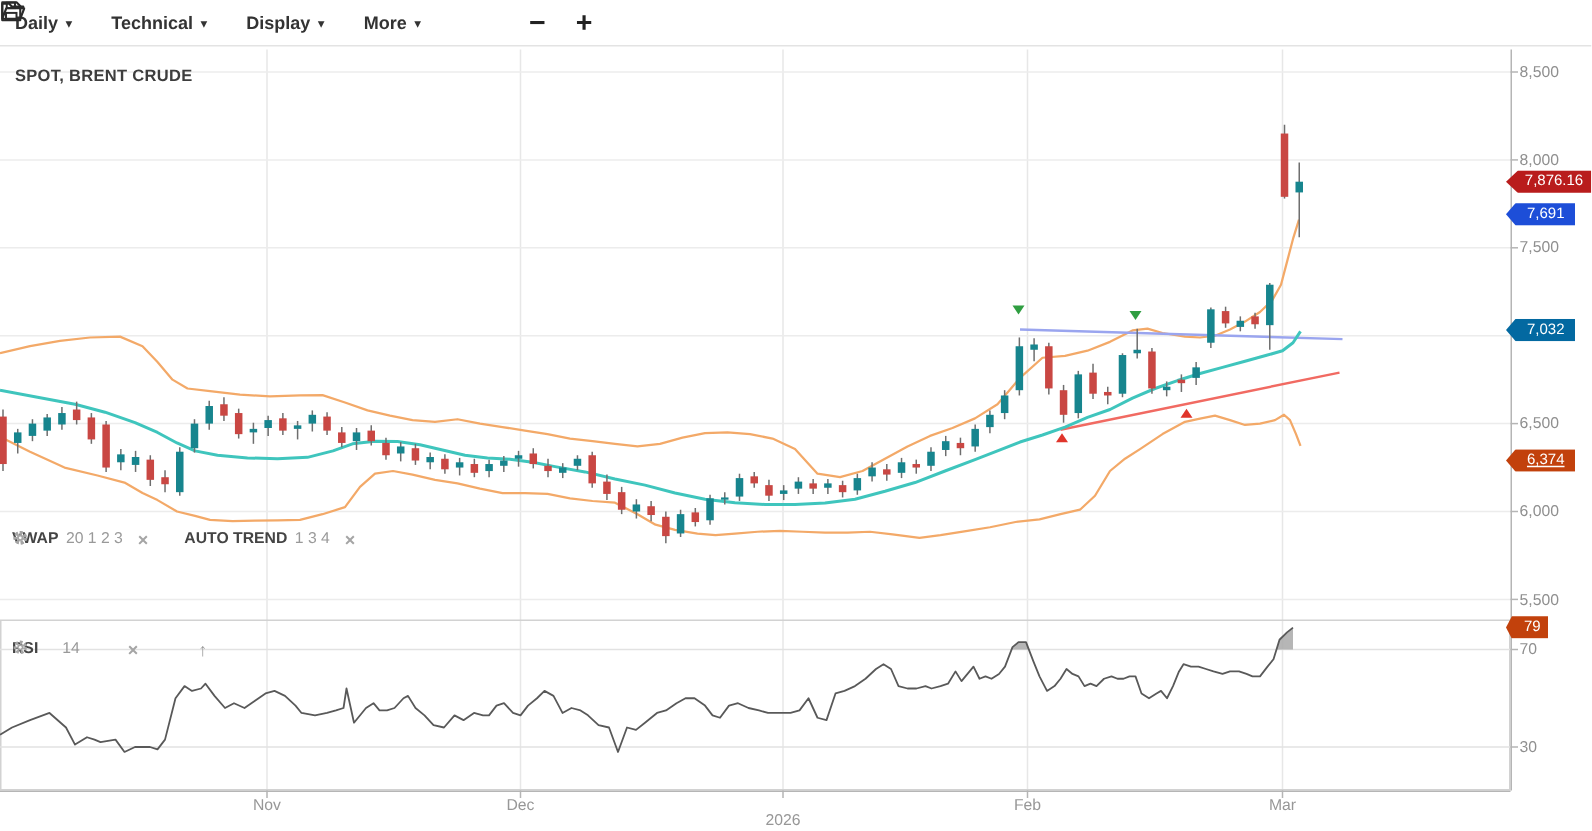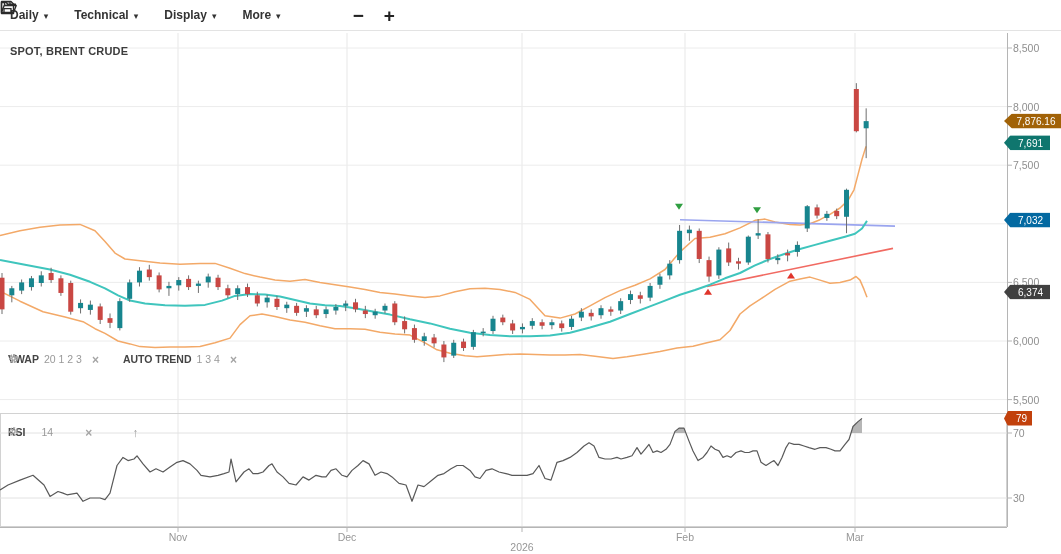--- a/index.html
+++ b/index.html
@@ -352,19 +352,19 @@
       <div class="axis-label" style="top: 282.4px;">6,500</div>
       <div class="axis-label" style="top: 341px;">6,000</div>
       <div class="axis-label" style="top: 399.6px;">5,500</div>
       <div class="axis-label" style="top: 433px;">70</div>
       <div class="axis-label" style="top: 498px;">30</div>
       <div class="month-label" style="left: 178px;">Nov</div>
       <div class="month-label" style="left: 347px;">Dec</div>
       <div class="year-label" style="left: 522px;">2026</div>
       <div class="month-label" style="left: 685px;">Feb</div>
       <div class="month-label" style="left: 855px;">Mar</div>
-      <div class="badge" style="top: 121.114px; width: 57px; background: #a16207;">7,876.16</div>
-      <div class="badge" style="top: 142.815px; width: 46px; background: #0f766e;">7,691</div>
+      <div class="badge" style="top: 121.114px; width: 57px; background: #b91c1c;">7,876.16</div>
+      <div class="badge" style="top: 142.815px; width: 46px; background: #1d4ed8;">7,691</div>
       <div class="badge" style="top: 220.05px; width: 46px; background: #0369a1;">7,032</div>
-      <div class="badge" style="top: 292px; width: 46px; background: #404040;">6,374</div>
+      <div class="badge" style="top: 307px; width: 46px; background: #c2410c; text-decoration: underline;">6,374</div>
       <div class="badge" style="top: 418.375px; width: 28px; background: #c2410c;">79</div>
     </div>
 </div>
 
 </body></html>

